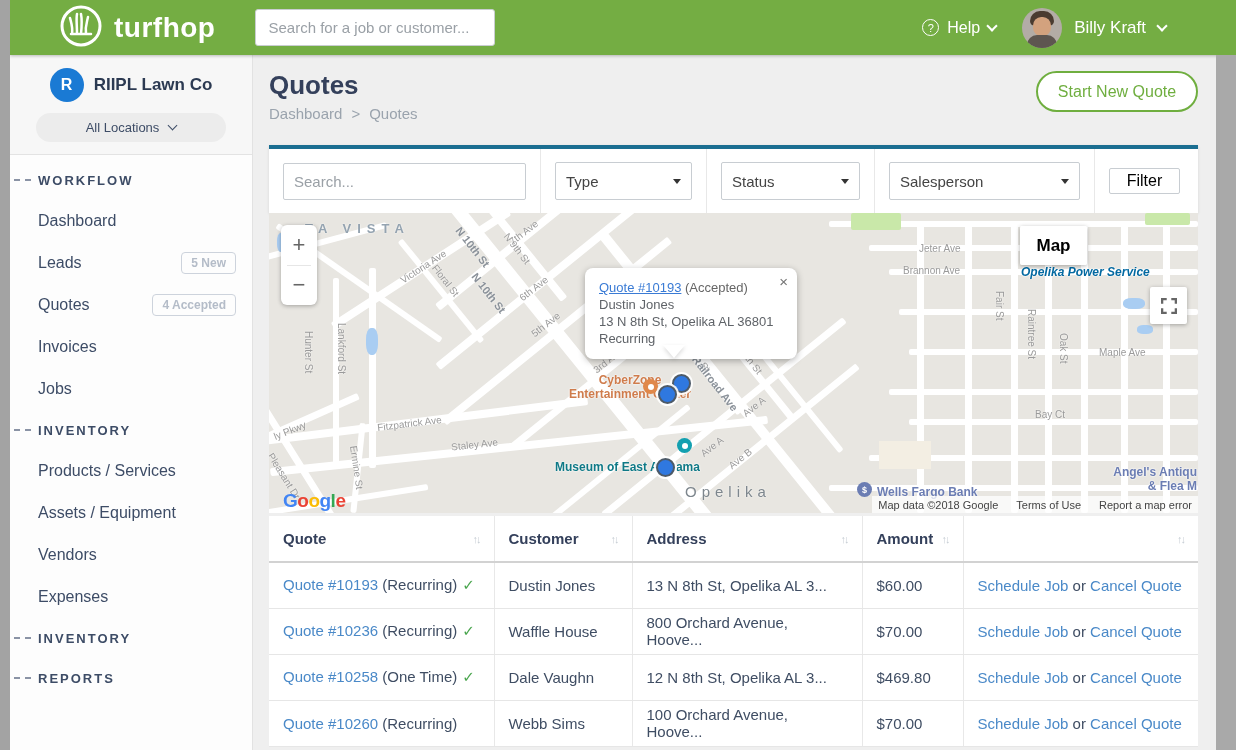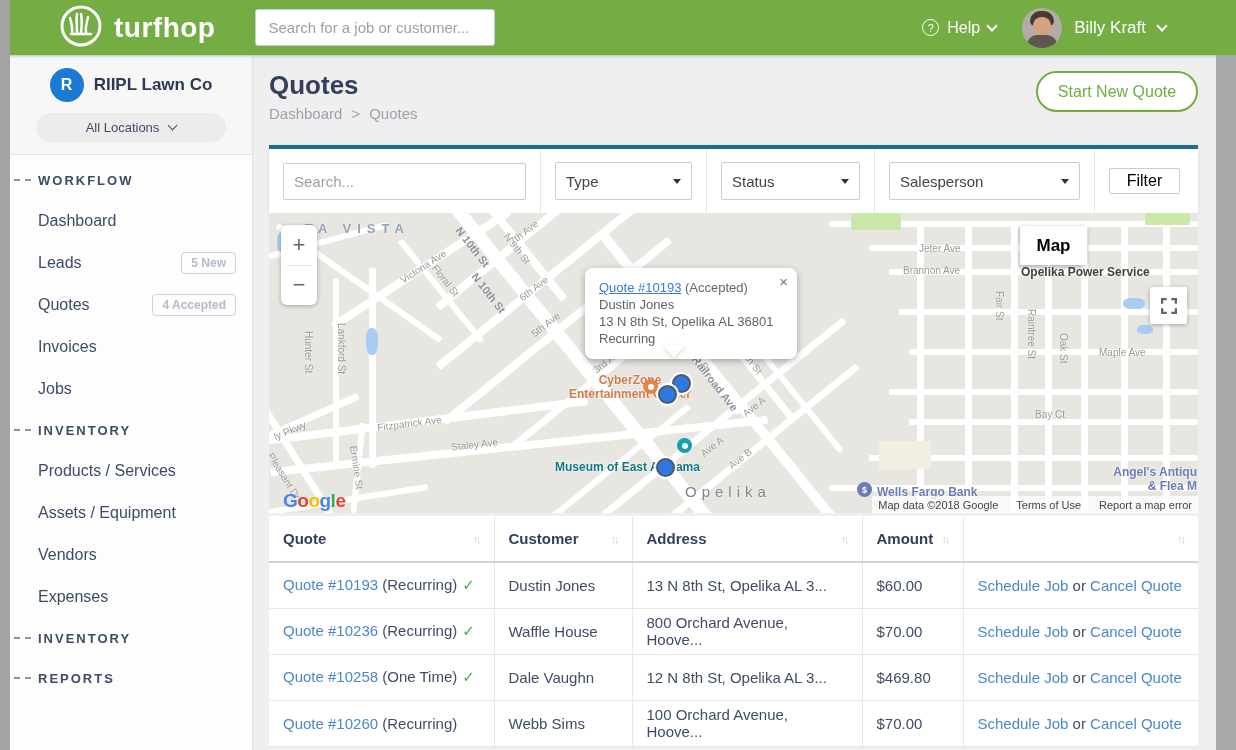--- a/index.html
+++ b/index.html
@@ -88,21 +88,21 @@
   .street { position:absolute; font-size:11px; color:#8a9199; white-space:nowrap; font-weight:600;
             text-shadow:0 0 2px #fff; }
   .street.minor { font-weight:400; font-size:10px; color:#9a9a9a; }
   .district { position:absolute; font-size:13px; font-weight:bold; letter-spacing:6px; color:#94a3b0;
               white-space:nowrap; text-shadow:0 0 2px #fff; }
   .city-label { position:absolute; font-size:15px; letter-spacing:5px; color:#7d868d; white-space:nowrap;
                 text-shadow:0 0 2px #fff; }
   .poi { position:absolute; font-size:12px; font-weight:bold; white-space:nowrap; text-align:center;
          text-shadow:0 0 2px #fff, 0 0 2px #fff; }
   .poi.orange { color:#cf7c4c; } .poi.teal { color:#0f7986; } .poi.blue { color:#6b7db3; }
-  .poi.gray { color:#404040; font-weight:600; }
+  .poi.gray { color:#0369a1; font-weight:600;font-style:italic; }
   .poi-pin { position:absolute; width:15px; height:15px; border-radius:50%; }
   .poi-pin::after { content:""; position:absolute; left:4px; top:13px; border-left:3.5px solid transparent;
                     border-right:3.5px solid transparent; border-top:6px solid inherit; }
   .poi-pin .dot { position:absolute; left:4.5px; top:4.5px; width:6px; height:6px; border-radius:50%; background:#fff; }
   .pin-orange { background:#e0884a; } .pin-orange::after { border-top-color:#e0884a; }
   .pin-teal { background:#13a0b0; } .pin-teal::after { border-top-color:#13a0b0; }
   .pin-bank { background:#6b7db3; } .pin-bank::after { border-top-color:#6b7db3; }
   .pin-bank .sym { position:absolute; left:0; top:0; width:15px; height:15px; color:#fff; font-size:9px;
                    display:flex; align-items:center; justify-content:center; font-weight:bold; }
   .marker { position:absolute; width:19px; height:19px; border-radius:50%; background:#2f78e0;

